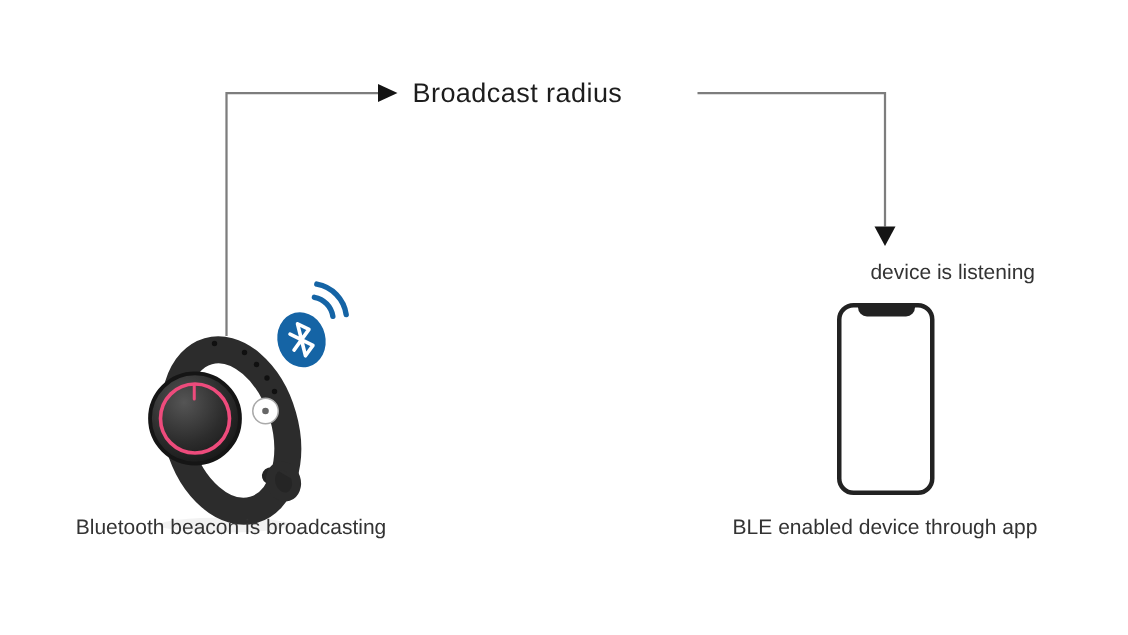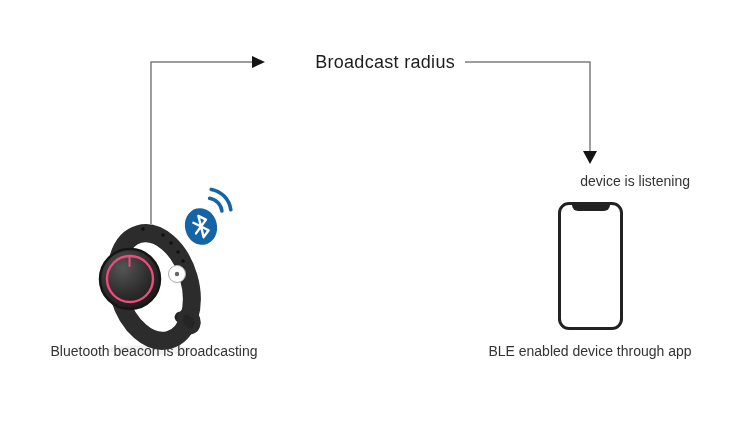--- a/index.html
+++ b/index.html
@@ -14,21 +14,21 @@
   .abs { position: absolute; }
 
   
   .connector-svg { position: absolute; inset: 0; width: 752px; height: 423px; }
   .connector-line { fill: none; stroke: var(--connector-line, #7d7d7d); stroke-width: 1.5; }
   .arrow-head { fill: var(--arrowhead, #141414); stroke: none; }
 
   
   .title {
     left: 275px; top: 52px; width: 180px;
-    text-align: right;
+    text-align: left;
     font-size: 18px; line-height: 20px;
     letter-spacing: 0.3px;
     color: var(--title-text, #1d1d1d);
   }
   .caption {
     width: 260px; top: 343px;
     text-align: center;
     font-size: 14px; line-height: 17px;
     color: var(--caption-text, #333333);
   }

